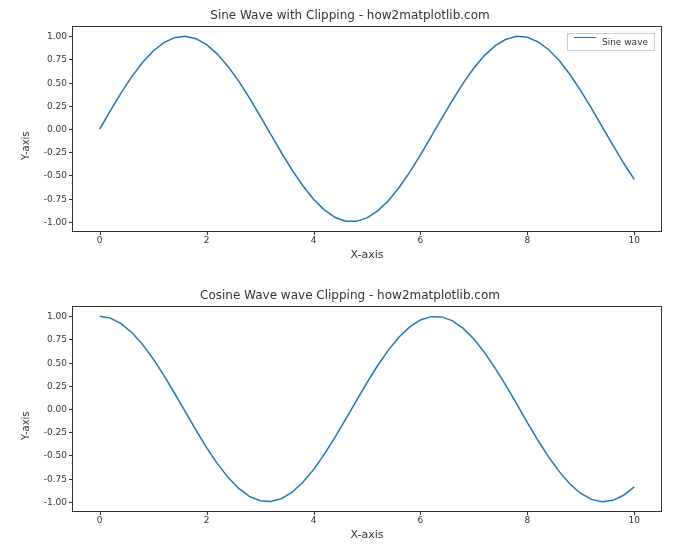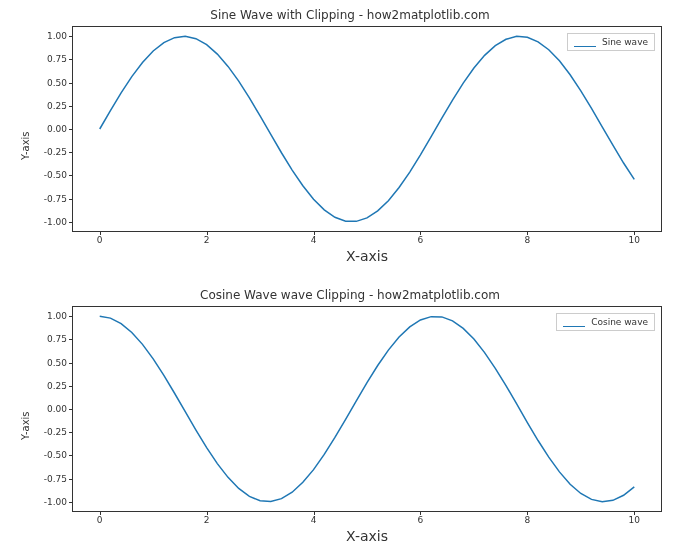--- a/index.html
+++ b/index.html
@@ -11,34 +11,34 @@
     font-size: 10px;
     color: #333;
   }
   .figure { width: 700px; height: 560px; position: relative; }
   .subplot { position: absolute; }
   .title { position: absolute; width: 100%; text-align: center; font-size: 12px; color: #333; }
   .ylabel {
     position: absolute; transform: rotate(-90deg); transform-origin: left top;
     font-size: 10px; color: #333;
   }
-  .xlabel { position: absolute; width: 100%; text-align: center; font-size: 14px; color: #333; }
+  .xlabel { position: absolute; width: 100%; text-align: center; font-size: 11px; color: #333; }
   .plot-area {
     position: absolute; border: 1px solid #333; background: #fff;
   }
   .tick { position: absolute; font-size: 9px; color: #333; }
   .xtick { top: 100%; transform: translate(-50%, 4px); }
   .ytick { right: 100%; transform: translate(-6px, -50%); text-align: right; white-space: nowrap; }
   .tickmark-x { position: absolute; width: 1px; height: 4px; background: #333; top: 100%; }
   .tickmark-y { position: absolute; height: 1px; width: 4px; background: #333; right: 100%; }
   .legend {
     position: absolute; top: 6px; right: 6px;
     border: 1px solid #ccc; background: #fff;
     padding: 3px 6px; font-size: 9px;
-    display: flex; align-items: flex-end; gap: 6px;
+    display: flex; align-items: flex-start; gap: 6px;
   }
   .legend-line {
     display: inline-block; width: 22px; height: 0;
     border-top: 1.5px solid #1f77b4;
   }
   svg.curve { position: absolute; left: 0; top: 0; overflow: visible; pointer-events: none; }
   path.series { fill: none; stroke: #1f77b4; stroke-width: 1.5; }
 </style>
 </head>
 <body>
@@ -90,24 +90,20 @@
     <div class="xlabel" style="left:72px; width:590px; top:248px;">X-axis</div>
   </div>
 
   <div class="subplot" style="left:0;top:280px;width:700px;height:280px;">
     <div class="title" style="top:8px;">Cosine Wave wave Clipping - how2matplotlib.com</div>
     <div class="ylabel" style="left:20px; top:160px;">Y-axis</div>
     <div class="plot-area" id="plot1" style="left:72px; top:26px; width:590px; height:206px;">
       <svg class="curve" width="590" height="206">
           <path id="path1" class="series" d="M26.73 9.27 L37.42 11.13 L48.11 16.60 L58.80 25.50 L69.49 37.37 L80.18 51.93 L90.87 68.43 L101.56 86.24 L112.25 104.69 L122.95 123.05 L133.64 140.57 L144.33 156.62 L155.02 170.34 L165.71 181.47 L176.40 189.35 L187.09 193.80 L197.78 194.54 L208.47 191.67 L219.16 185.18 L229.85 175.35 L240.55 162.64 L251.24 147.44 L261.93 130.47 L272.62 112.39 L283.31 93.93 L294.00 75.67 L304.69 58.51 L315.38 43.12 L326.07 30.04 L336.76 19.84 L347.45 12.98 L358.15 9.64 L368.84 9.92 L379.53 13.91 L390.22 21.42 L400.91 32.08 L411.60 45.62 L422.29 61.29 L432.98 78.63 L443.67 96.99 L454.36 115.54 L465.05 133.53 L475.75 150.13 L486.44 164.87 L497.13 177.20 L507.82 186.47 L518.51 192.41 L529.20 194.73 L539.89 193.34 L550.58 188.24 L561.27 179.80 " stroke="#1f77b4"></path>
         </svg>
-      <div class="legend">
-        <span class="legend-line"></span>
-        <span>Cosine wave</span>
-      </div>
     <div class="tickmark-x" style="left: 26.7273px;"></div>
         <div class="tick xtick" style="left: 26.7273px;">0</div>
         <div class="tickmark-x" style="left: 133.636px;"></div>
         <div class="tick xtick" style="left: 133.636px;">2</div>
         <div class="tickmark-x" style="left: 240.545px;"></div>
         <div class="tick xtick" style="left: 240.545px;">4</div>
         <div class="tickmark-x" style="left: 347.455px;"></div>
         <div class="tick xtick" style="left: 347.455px;">6</div>
         <div class="tickmark-x" style="left: 454.364px;"></div>
         <div class="tick xtick" style="left: 454.364px;">8</div>

